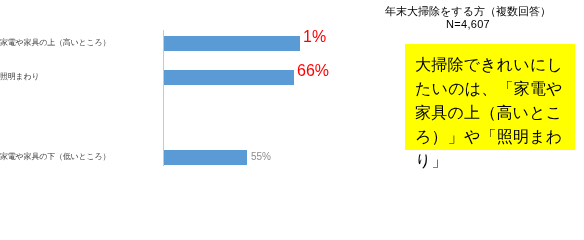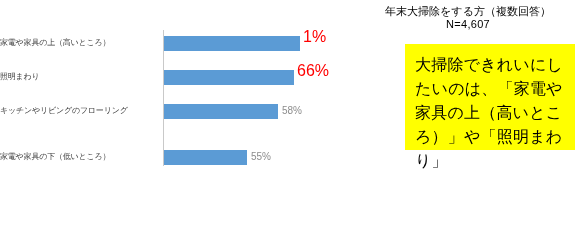--- a/index.html
+++ b/index.html
@@ -150,25 +150,20 @@
       <div class="bar" style="width:136px;"></div>
       <div class="bar-value highlight" style="left:303px;">1%</div>
     </div>
 
     <div class="bar-row r1">
       <div class="cat-label">照明まわり</div>
       <div class="bar" style="width:130px;"></div>
       <div class="bar-value highlight" style="left:297px;">66%</div>
     </div>
 
-    <div class="bar-row r2">
-      <div class="cat-label">キッチンやリビングのフローリング</div>
-      <div class="bar" style="width:114px;"></div>
-      <div class="bar-value normal" style="left:282px;">58%</div>
-    </div>
 
     <div class="bar-row r3">
       <div class="cat-label">家電や家具の下（低いところ）</div>
       <div class="bar" style="width:83px;"></div>
       <div class="bar-value normal" style="left:251px;">55%</div>
     </div>
 
   </div>
 </div>
 

